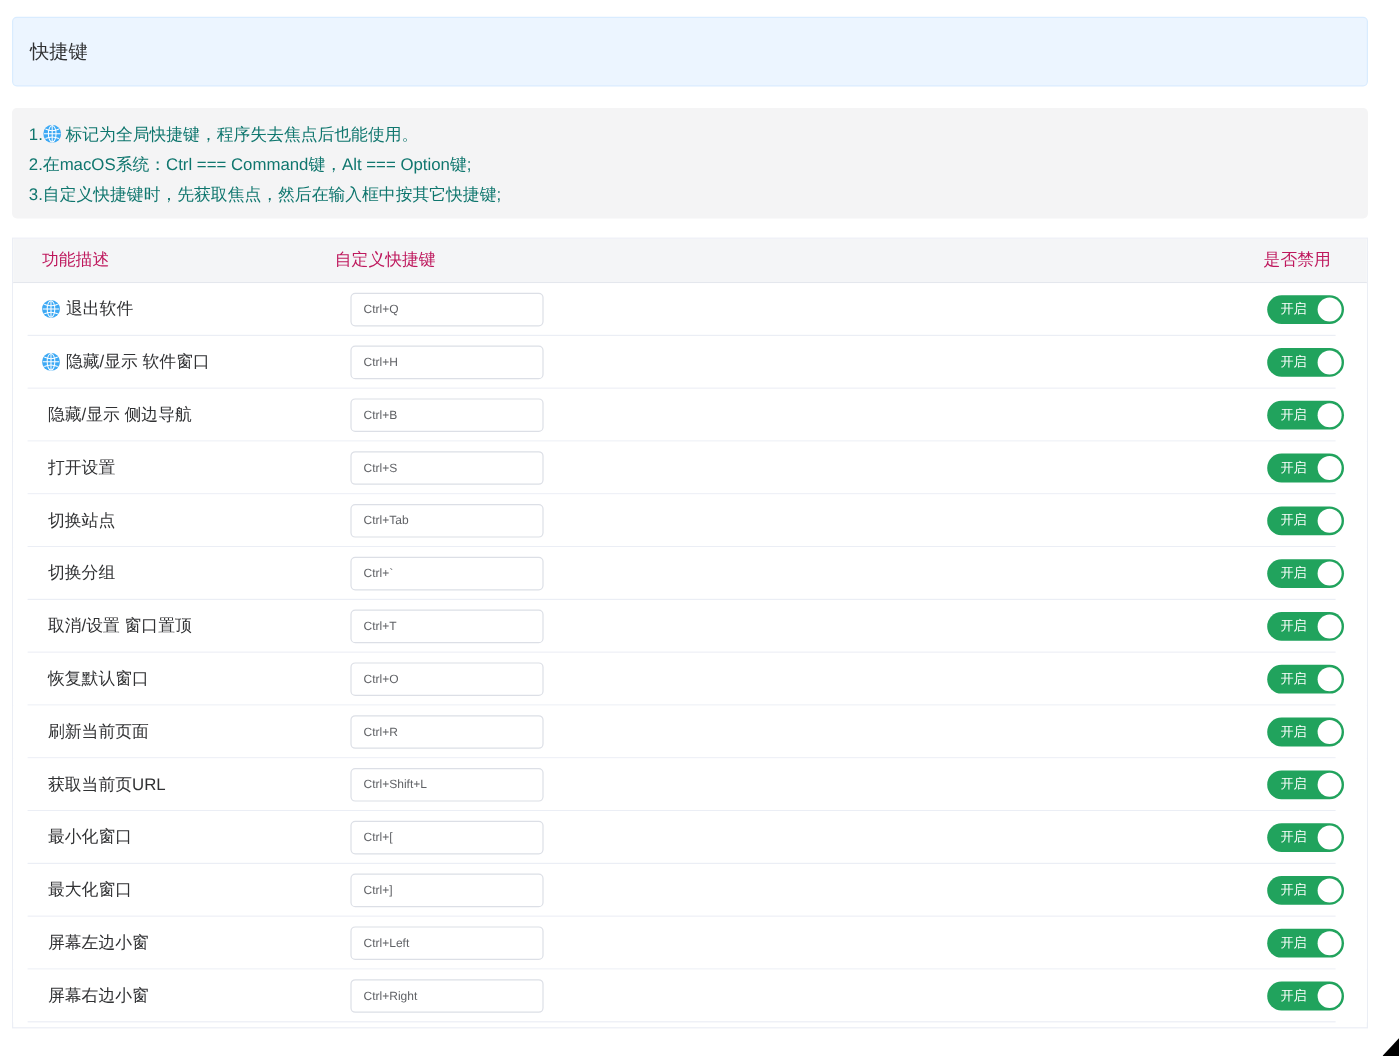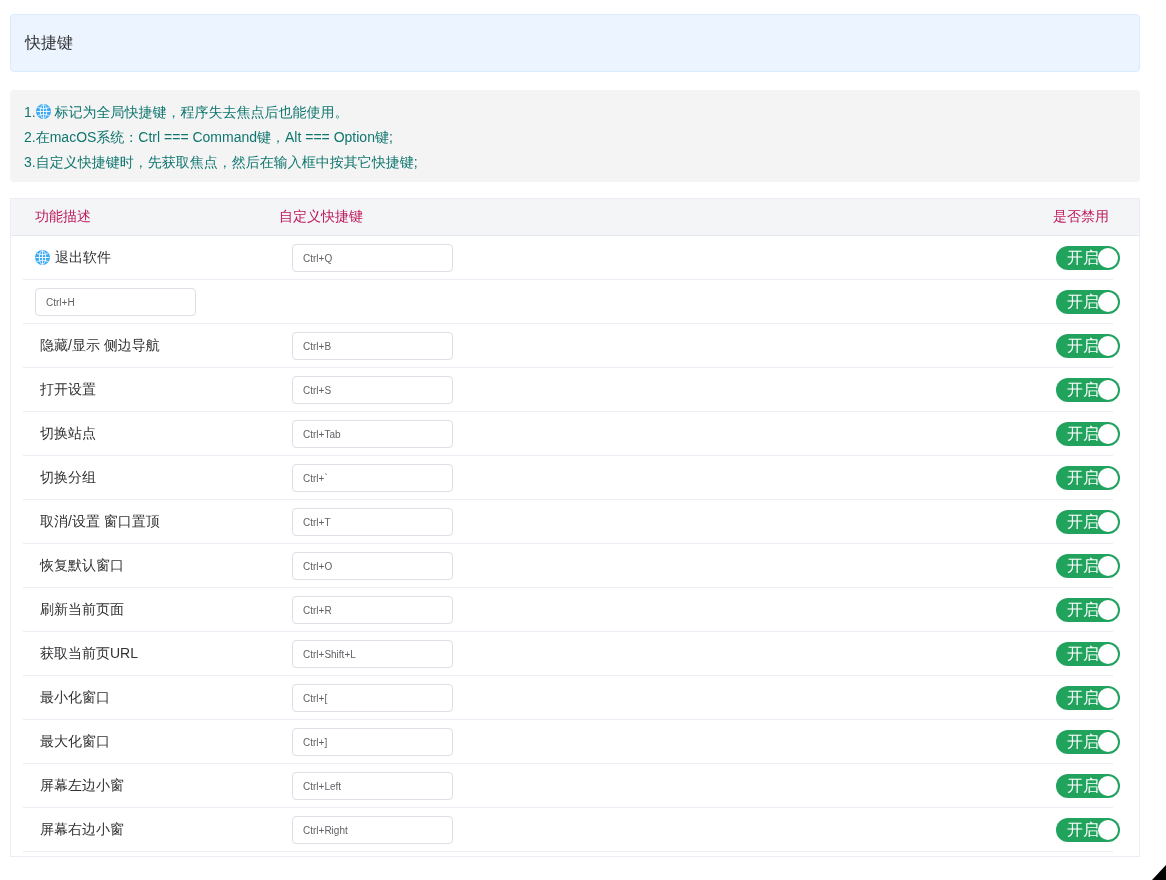--- a/index.html
+++ b/index.html
@@ -63,21 +63,21 @@
     padding: 0 10px; font-size: 10px; color: #606266; background: #ffffff;
     font-family: "Liberation Sans", "DejaVu Sans", sans-serif; outline: none;
   }
 
   .toggle {
     position: relative; width: 64px; height: 24px; border-radius: 12px;
     background: #21a35d; cursor: pointer; justify-self: end;
   }
   .toggle .toggle-label {
     position: absolute; left: 11px; top: 0; height: 24px; line-height: 24px;
-    color: #ffffff; font-size: 16px;
+    color: #ffffff; font-size: 11px;
   }
   .toggle .knob {
     position: absolute; right: 2px; top: 2px; width: 20px; height: 20px;
     border-radius: 50%; background: #ffffff;
   }
 
   
   .cursor-fragment {
     position: absolute; right: 0; bottom: 0; width: 14px; height: 15px;
     background: #000;
@@ -129,20 +129,33 @@
     </div>
     <div>
       <input class="shortcut-input" type="text" value="Ctrl+Q" style="">
     </div>
     <div class="toggle">
       <span class="toggle-label">开启</span>
       <span class="knob"></span>
     </div>
   </div>
       <div class="trow">
+    <div class="row-label">
+      <span class="globe-slot"><span class="globe"><svg viewBox="0 0 16 16">
+    <circle cx="8" cy="8" r="8" fill="#3da9f4"></circle>
+    <g stroke="#ffffff" stroke-width="0.9" fill="none">
+      <ellipse cx="8" cy="8" rx="3.4" ry="7.4"></ellipse>
+      <line x1="8" y1="0.6" x2="8" y2="15.4"></line>
+      <line x1="0.6" y1="8" x2="15.4" y2="8"></line>
+      <path d="M2 3.8 Q8 6.6 14 3.8"></path>
+      <path d="M2 12.2 Q8 9.4 14 12.2"></path>
+    </g>
+  </svg></span></span>
+      <span class="label-text">隐藏/显示 软件窗口</span>
+    </div>
     <div>
       <input class="shortcut-input" type="text" value="Ctrl+H" style="">
     </div>
     <div class="toggle">
       <span class="toggle-label">开启</span>
       <span class="knob"></span>
     </div>
   </div>
       <div class="trow">
     <div class="row-label">

